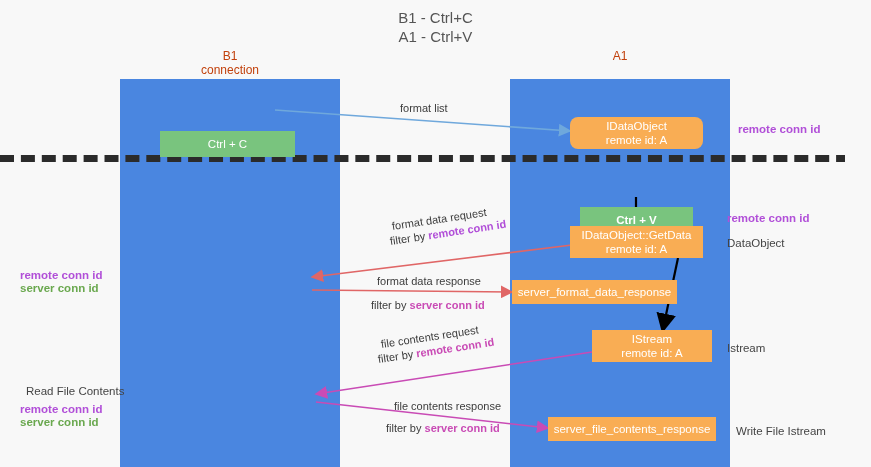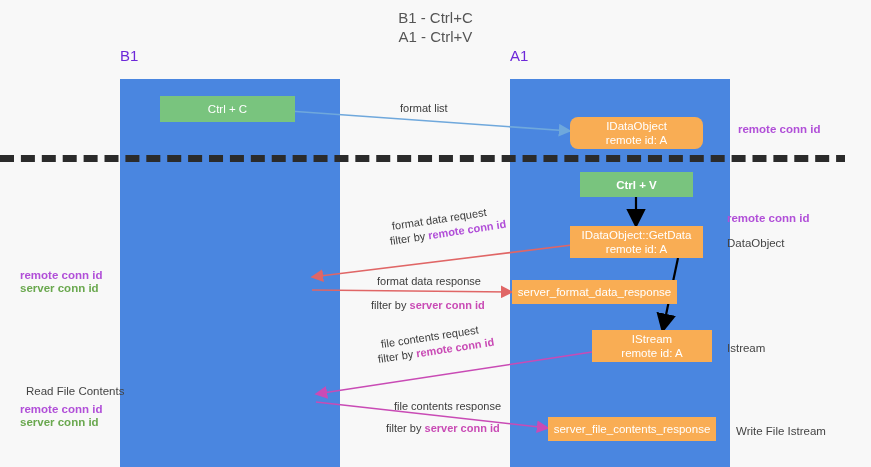--- a/index.html
+++ b/index.html
@@ -28,22 +28,23 @@
     font-size: 15px;
     color: #555555;
     line-height: 19px;
   }
   .title-l1 { top: 8px; }
   .title-l2 { top: 27px; }
 
   
   .col-head {
     position: absolute;
-    font-size: 15px;
-    color: #6d28d9;
+    text-align: center;
+    font-size: 12px;
+    color: #c2410c;
     line-height: 14px;
     width: 220px;
   }
   .col-head .l2 { display: block; }
 
   
   .lane {
     position: absolute;
     background: #4a86e0;
   }
@@ -67,21 +68,21 @@
     display: flex;
     flex-direction: column;
     align-items: center;
     justify-content: center;
     color: #ffffff;
     font-size: 11.5px;
     line-height: 14px;
     text-align: center;
     padding: 2px 4px;
   }
-  .node.green  { background: #79c47e; }
+  .node.green  { background: #79c47e; margin-top: 35px; }
   .node.orange { background: #f9ad54; }
   .node .line2 { display: block; text-align: right; }
 
   
   .annot {
     position: absolute;
     font-size: 11.5px;
     line-height: 14px;
     white-space: nowrap;
   }
@@ -114,20 +115,21 @@
 <div id="canvas">
 
   <div class="title title-l1">B1 - Ctrl+C</div>
   <div class="title title-l2">A1 - Ctrl+V</div>
 
   <div class="lane" id="lane-b1"></div>
   <div class="lane" id="lane-a1"></div>
 
   <div class="col-head" style="left:120px; top:49px;">
     <span>B1</span>
+    <span class="l2">connection</span>
   </div>
   <div class="col-head" style="left:510px; top:49px;">
     <span>A1</span>
   </div>
 
   <svg class="edges" viewBox="0 0 871 467">
     <defs>
       <marker id="ar-blue" markerWidth="8" markerHeight="8" refX="7" refY="4" orient="auto">
         <path d="M0,0 L8,4 L0,8 z" fill="#6fa8dc"></path>
       </marker>

